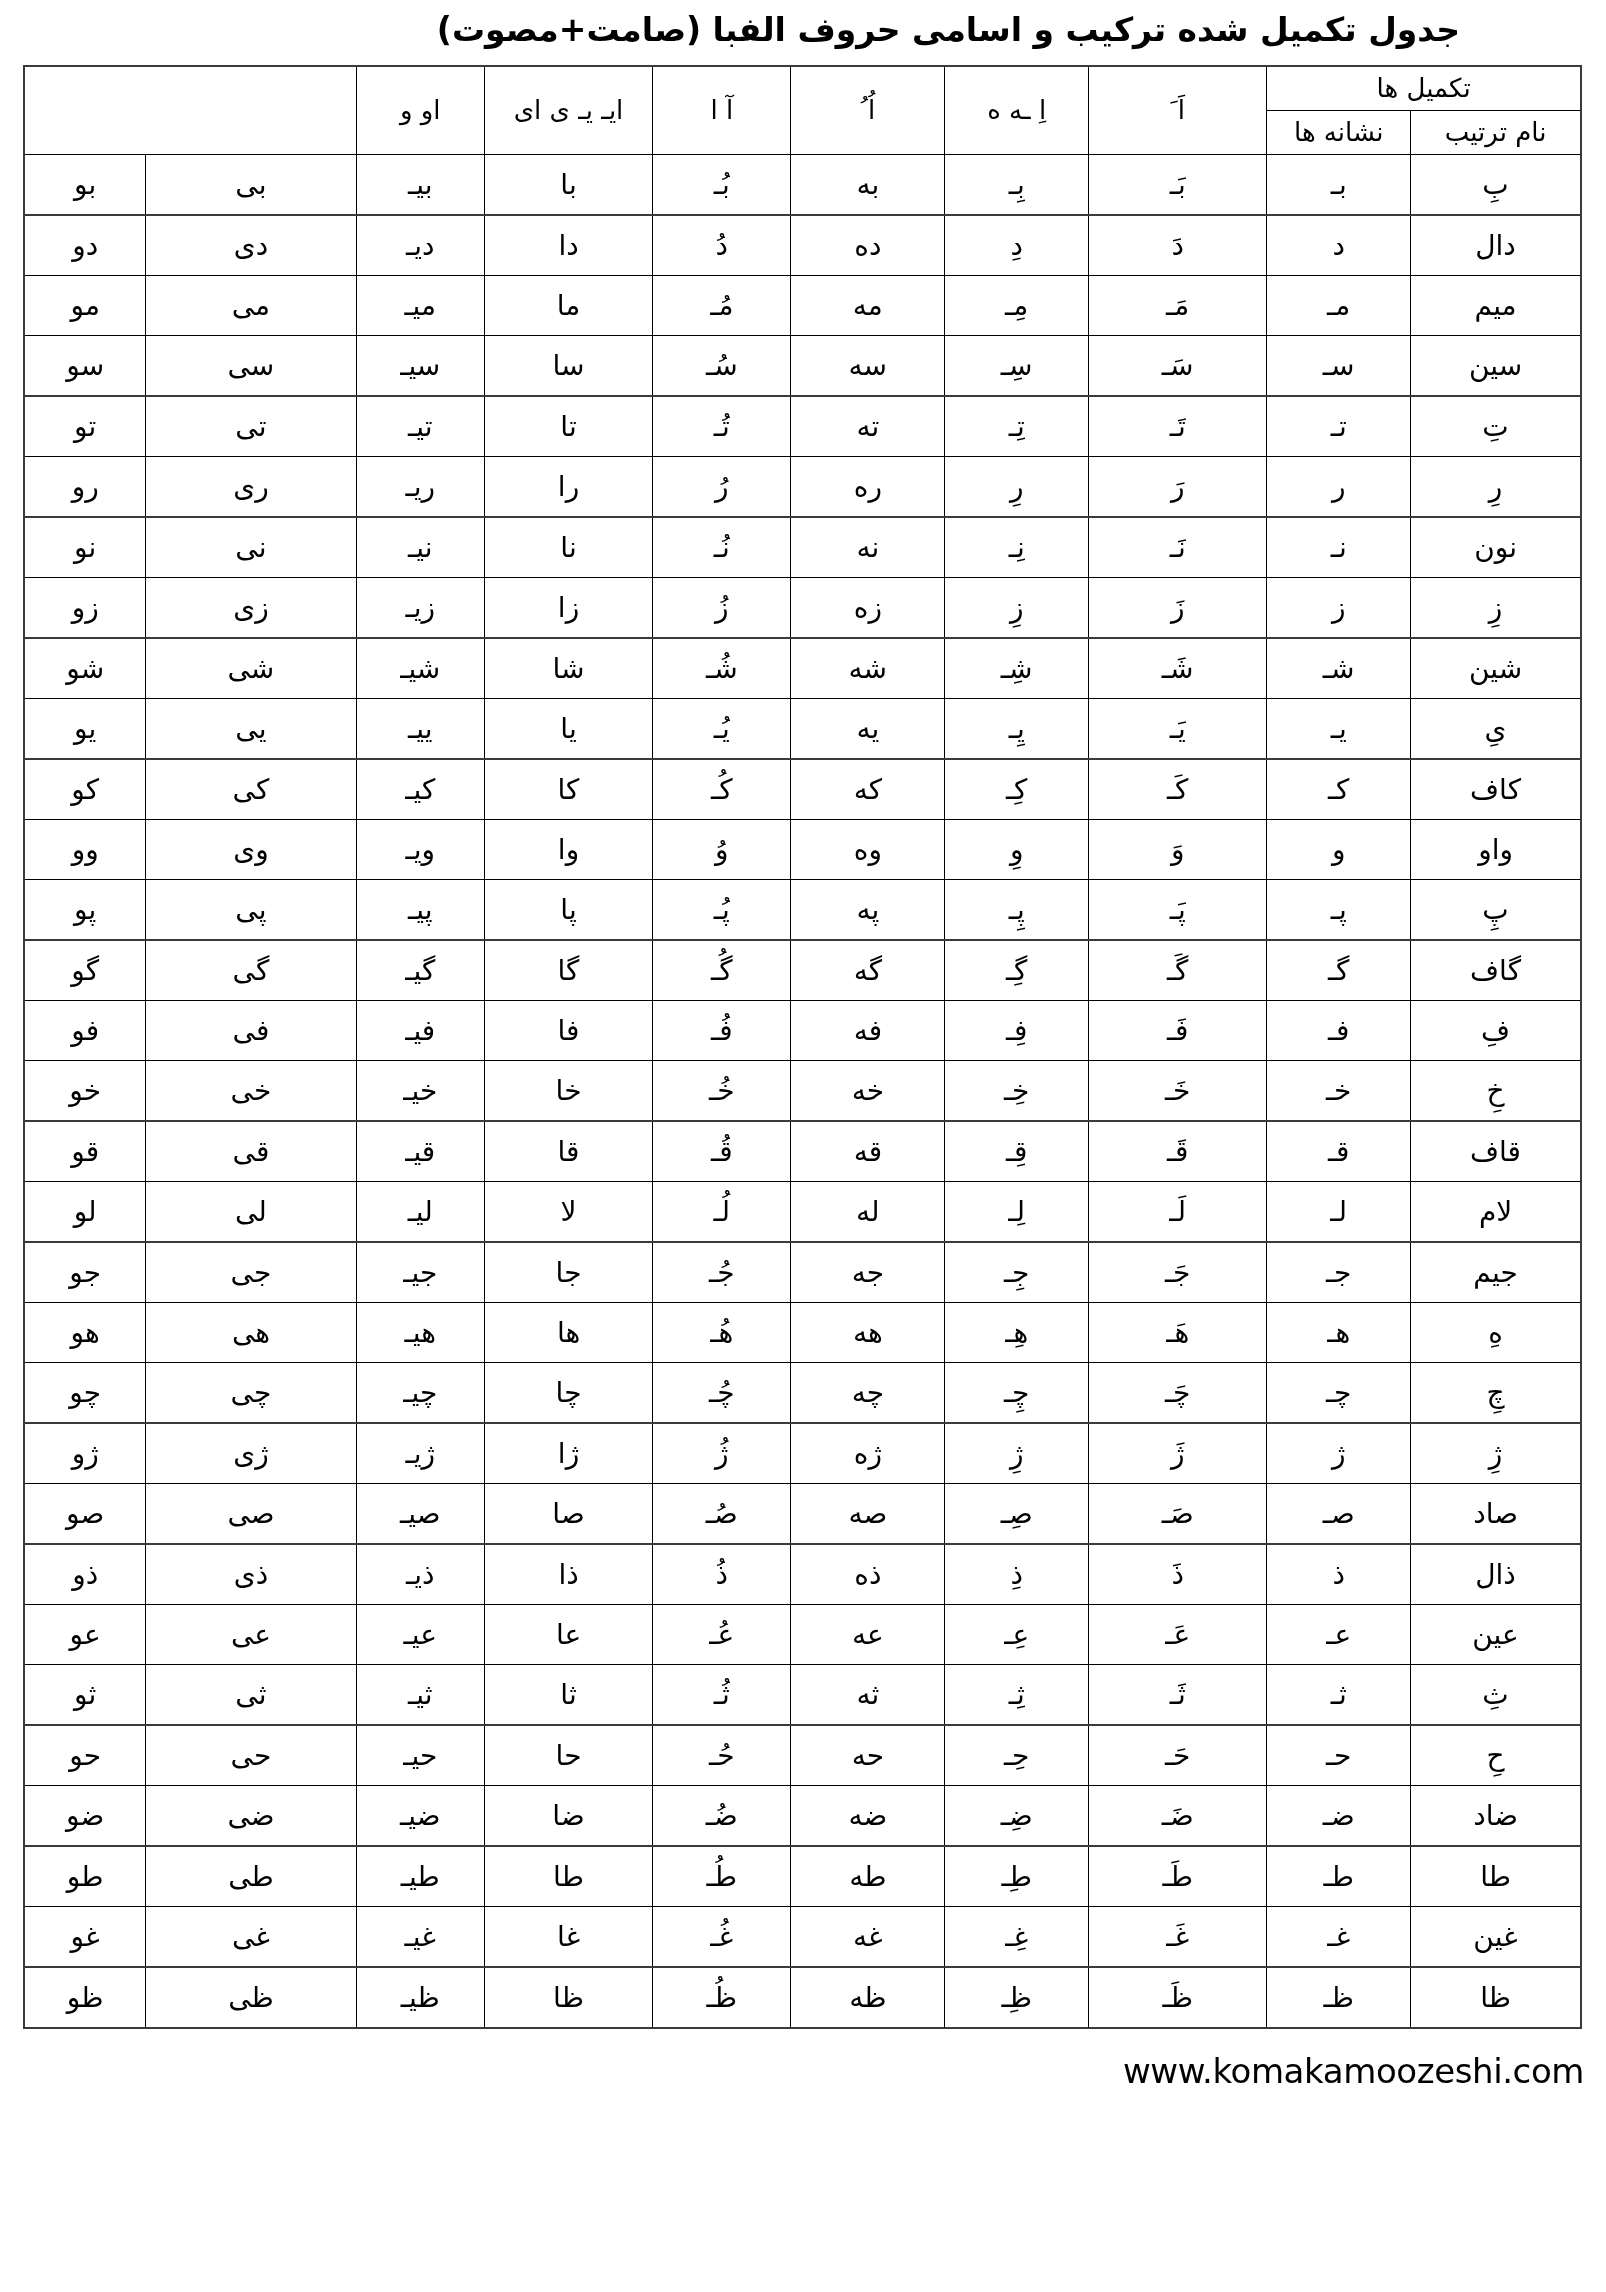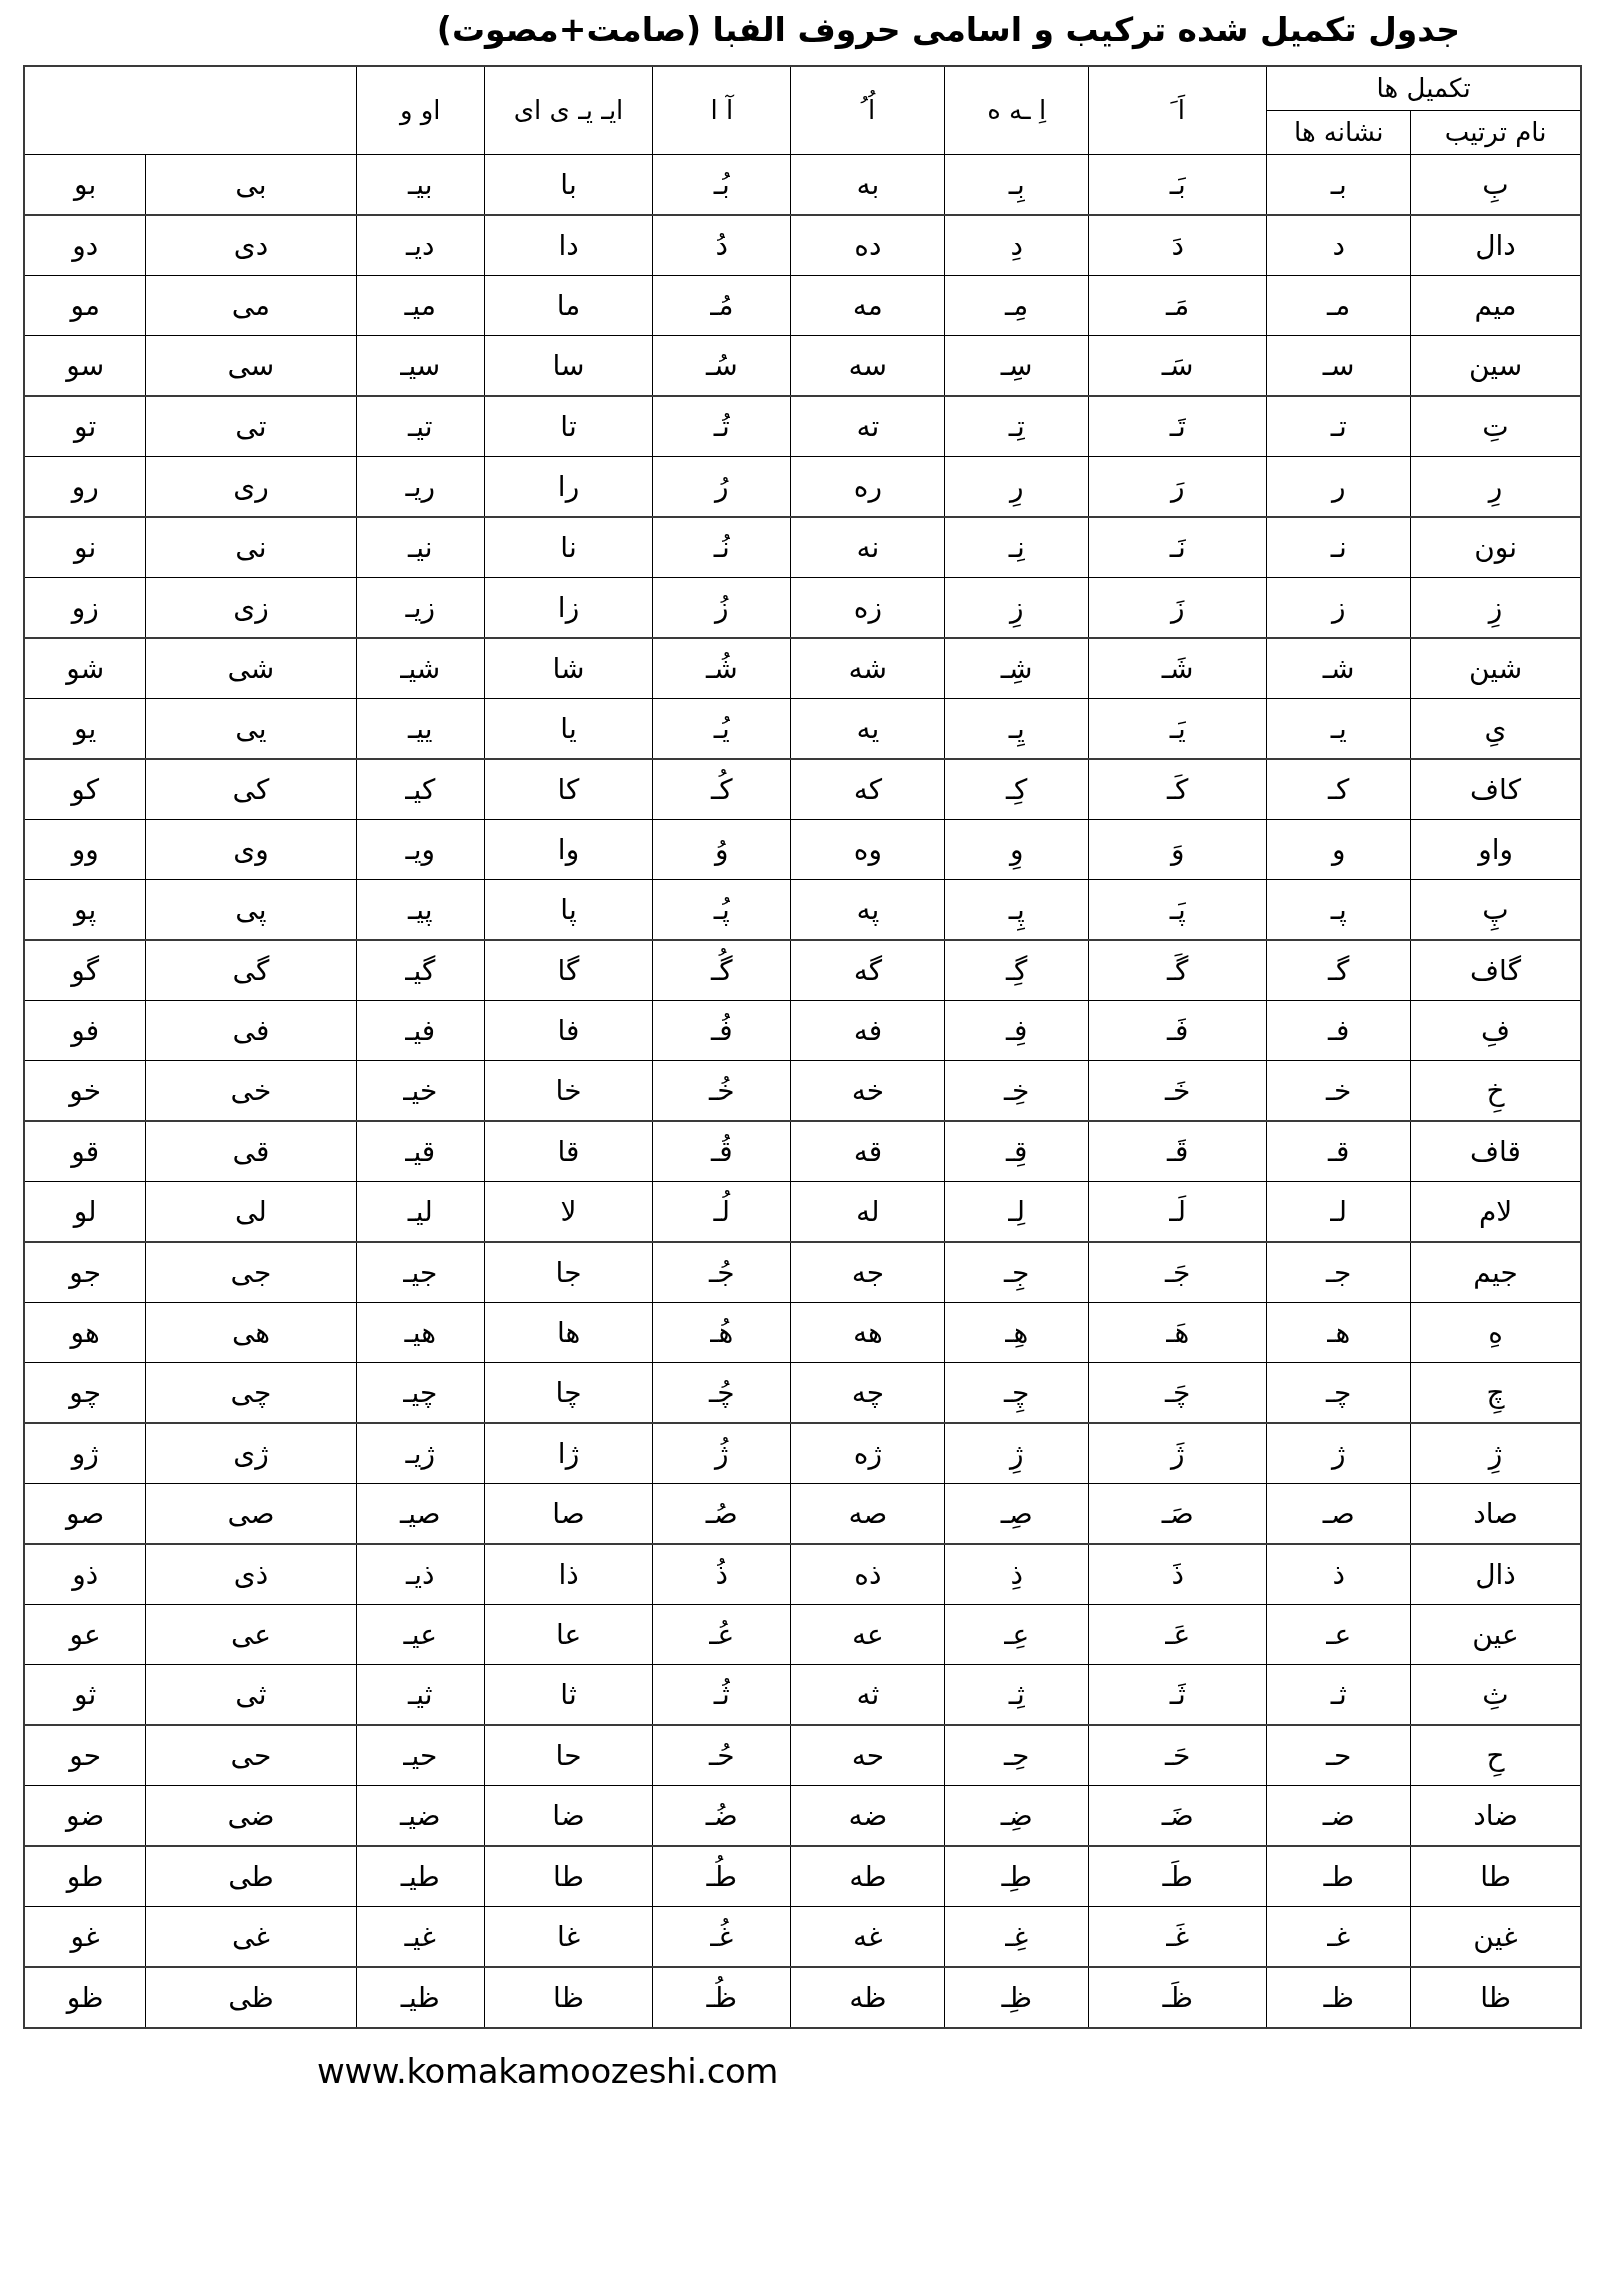--- a/index.html
+++ b/index.html
@@ -120,21 +120,21 @@
   col.c-alef { width: 152px; }
   col.c-yai  { width: 116px; }
   col.c-ya   { width: 190px; }
   col.c-vav  { width: 110px; }
 
   
   .footer {
     margin: 21.5px 0 0 0;
     padding-right: 23px;
     direction: ltr;
-    text-align: left;
+    text-align: right;
     padding-left: 27px;
   }
   .footer-url {
     font-family: "DejaVu Sans", "Liberation Sans", sans-serif;
     font-size: 34px;
     color: #000;
     letter-spacing: -0.4px;
   }
 </style>
 </head>

